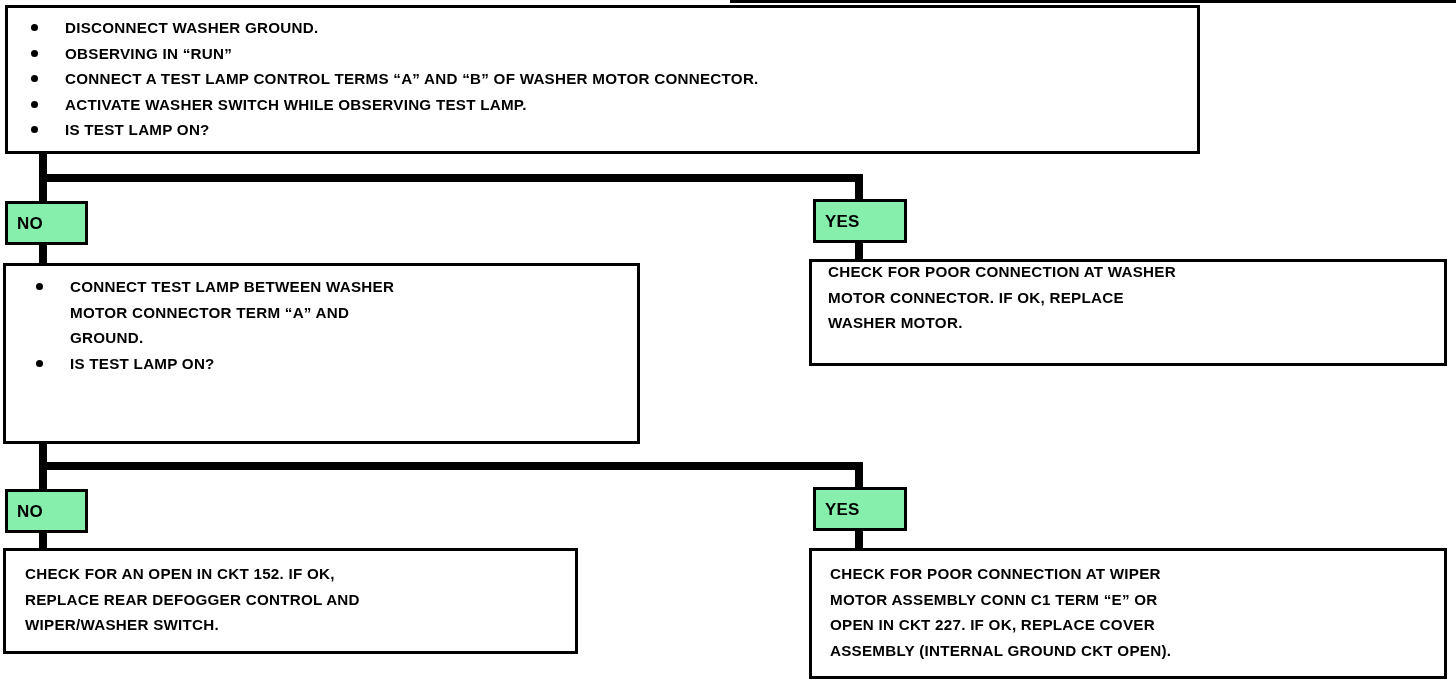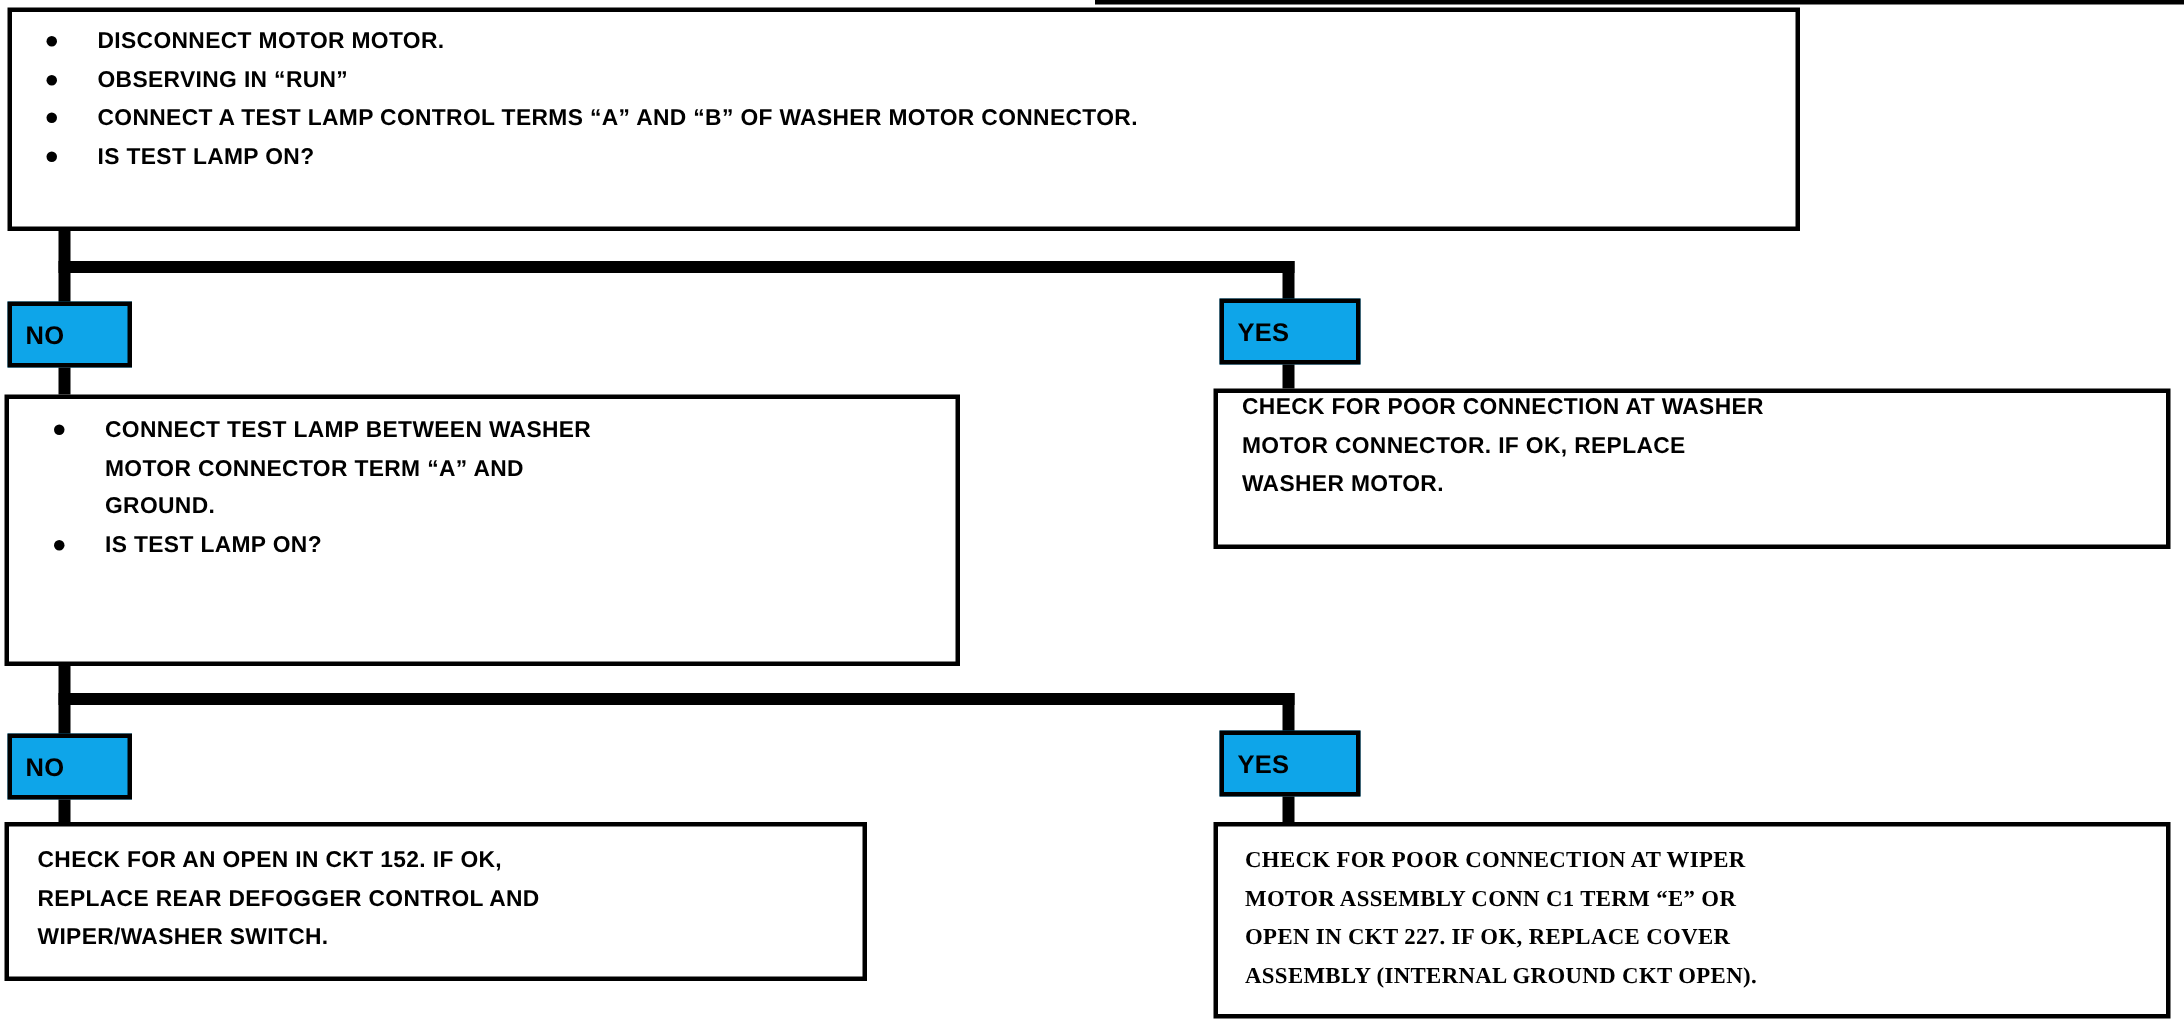--- a/index.html
+++ b/index.html
@@ -20,21 +20,21 @@
   .box {
     position: absolute;
     border: 3px solid #000000;
     background: #ffffff;
     box-sizing: border-box;
   }
 
   .decision {
     position: absolute;
     border: 3px solid #000000;
-    background: #0ea5e9;
+    background: #86efac;
     box-sizing: border-box;
     display: flex;
     align-items: center;
     justify-content: flex-start;
   }
   .decision .dec-label {
     font-size: 17px;
     font-weight: bold;
     letter-spacing: 0.2px;
     padding-left: 9px;
@@ -93,23 +93,24 @@
   }
 </style>
 </head>
 <body>
 
 <div class="scan-edge" style="left:730px; top:0px; width:726px; height:3px;"></div>
 
 <div class="box" style="left:5px; top:5px; width:1195px; height:149px;"></div>
 
 <ul class="bullets" style="left:31px; top:15px; width:1150px;">
-  <li>DISCONNECT MOTOR MOTOR.</li>
+  <li>DISCONNECT WASHER GROUND.</li>
   <li>OBSERVING IN “RUN”</li>
   <li>CONNECT A TEST LAMP CONTROL TERMS “A” AND “B” OF WASHER MOTOR CONNECTOR.</li>
+  <li>ACTIVATE WASHER SWITCH WHILE OBSERVING TEST LAMP.</li>
   <li>IS TEST LAMP ON?</li>
 </ul>
 
 <div class="conn" style="left:39px; top:153px; width:8px; height:50px;"></div>
 
 <div class="conn" style="left:39px; top:174px; width:824px; height:8px;"></div>
 
 <div class="conn" style="left:855px; top:174px; width:8px; height:29px;"></div>
 
 <div class="decision" style="left:5px; top:201px; width:83px; height:44px;">
@@ -149,16 +150,16 @@
 
 <div class="conn" style="left:39px; top:533px; width:8px; height:17px;"></div>
 <div class="conn" style="left:855px; top:531px; width:8px; height:18px;"></div>
 
 <div class="box" style="left:3px; top:548px; width:575px; height:106px;"></div>
 <div class="plain-text" style="left:25px; top:561px; width:545px;">CHECK FOR AN OPEN IN CKT 152.  IF OK,
 REPLACE REAR DEFOGGER CONTROL AND
 WIPER/WASHER SWITCH.</div>
 
 <div class="box" style="left:809px; top:548px; width:638px; height:131px;"></div>
-<div class="plain-text" style="left:830px; top:561px; width:605px;font-family:Liberation Serif, serif;">CHECK FOR POOR CONNECTION AT WIPER
+<div class="plain-text" style="left:830px; top:561px; width:605px;">CHECK FOR POOR CONNECTION AT WIPER
 MOTOR ASSEMBLY CONN C1 TERM “E” OR
 OPEN IN CKT 227.  IF OK, REPLACE COVER
 ASSEMBLY (INTERNAL GROUND CKT OPEN).</div>
 
 </body></html>

